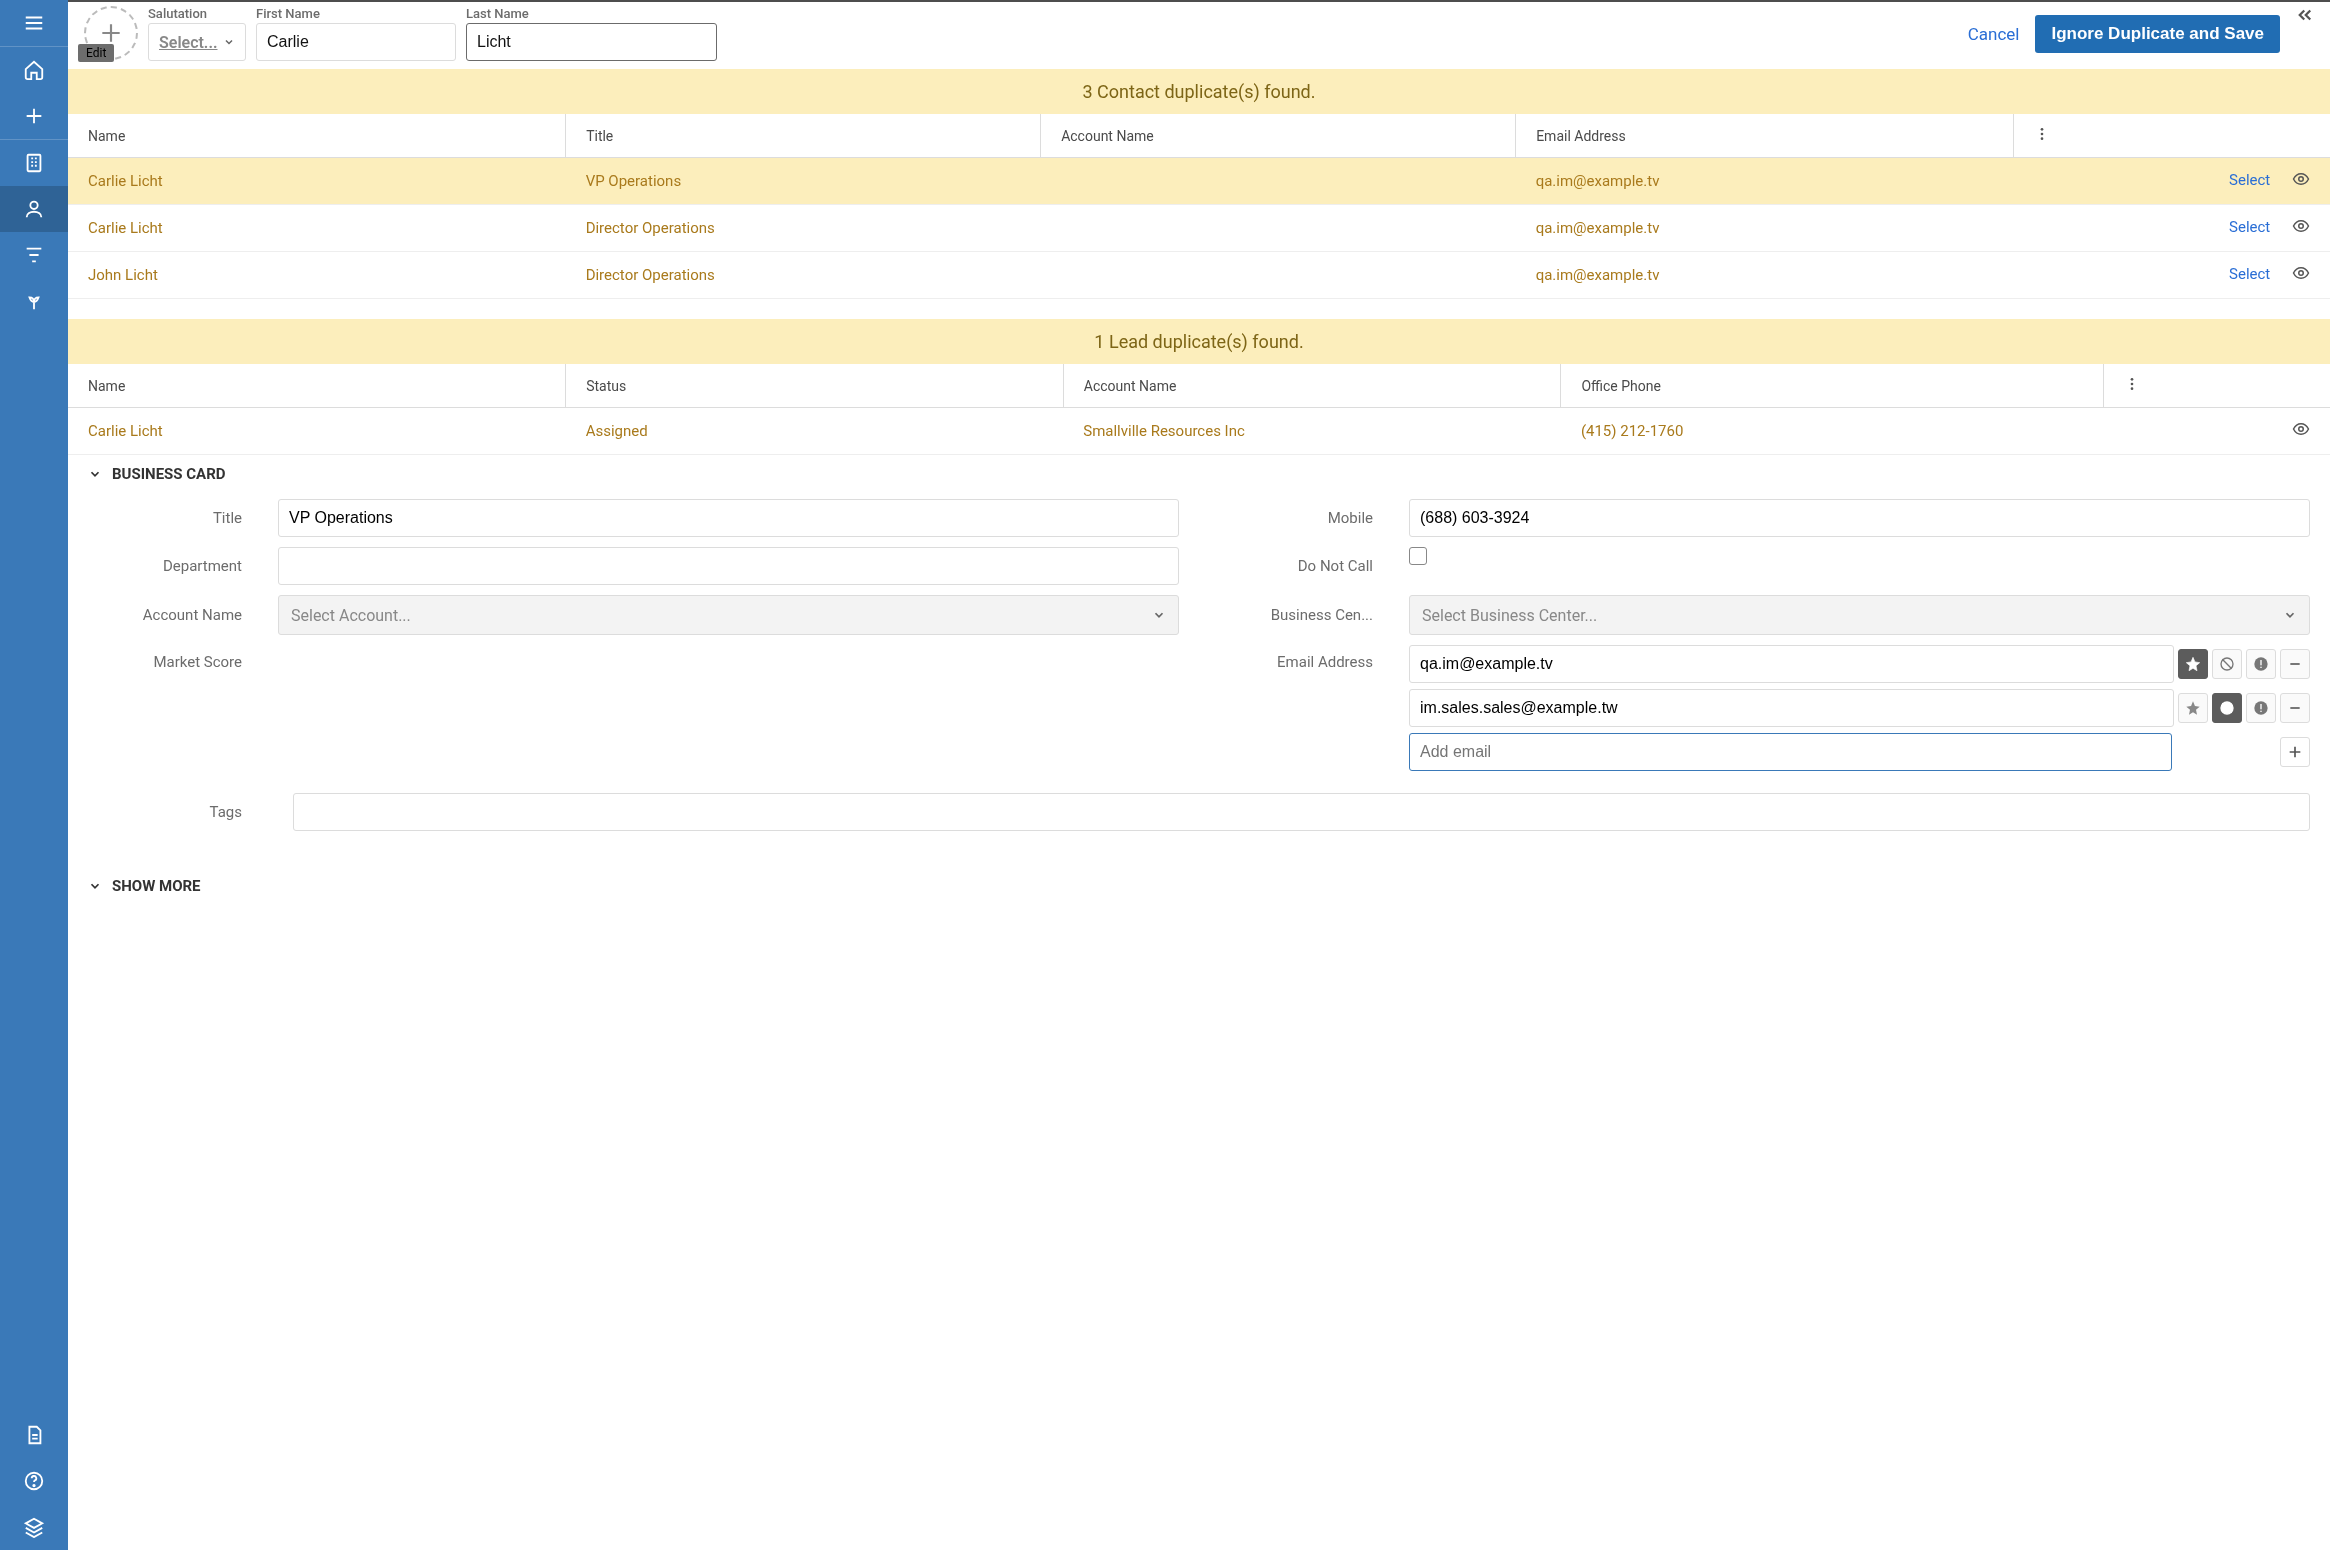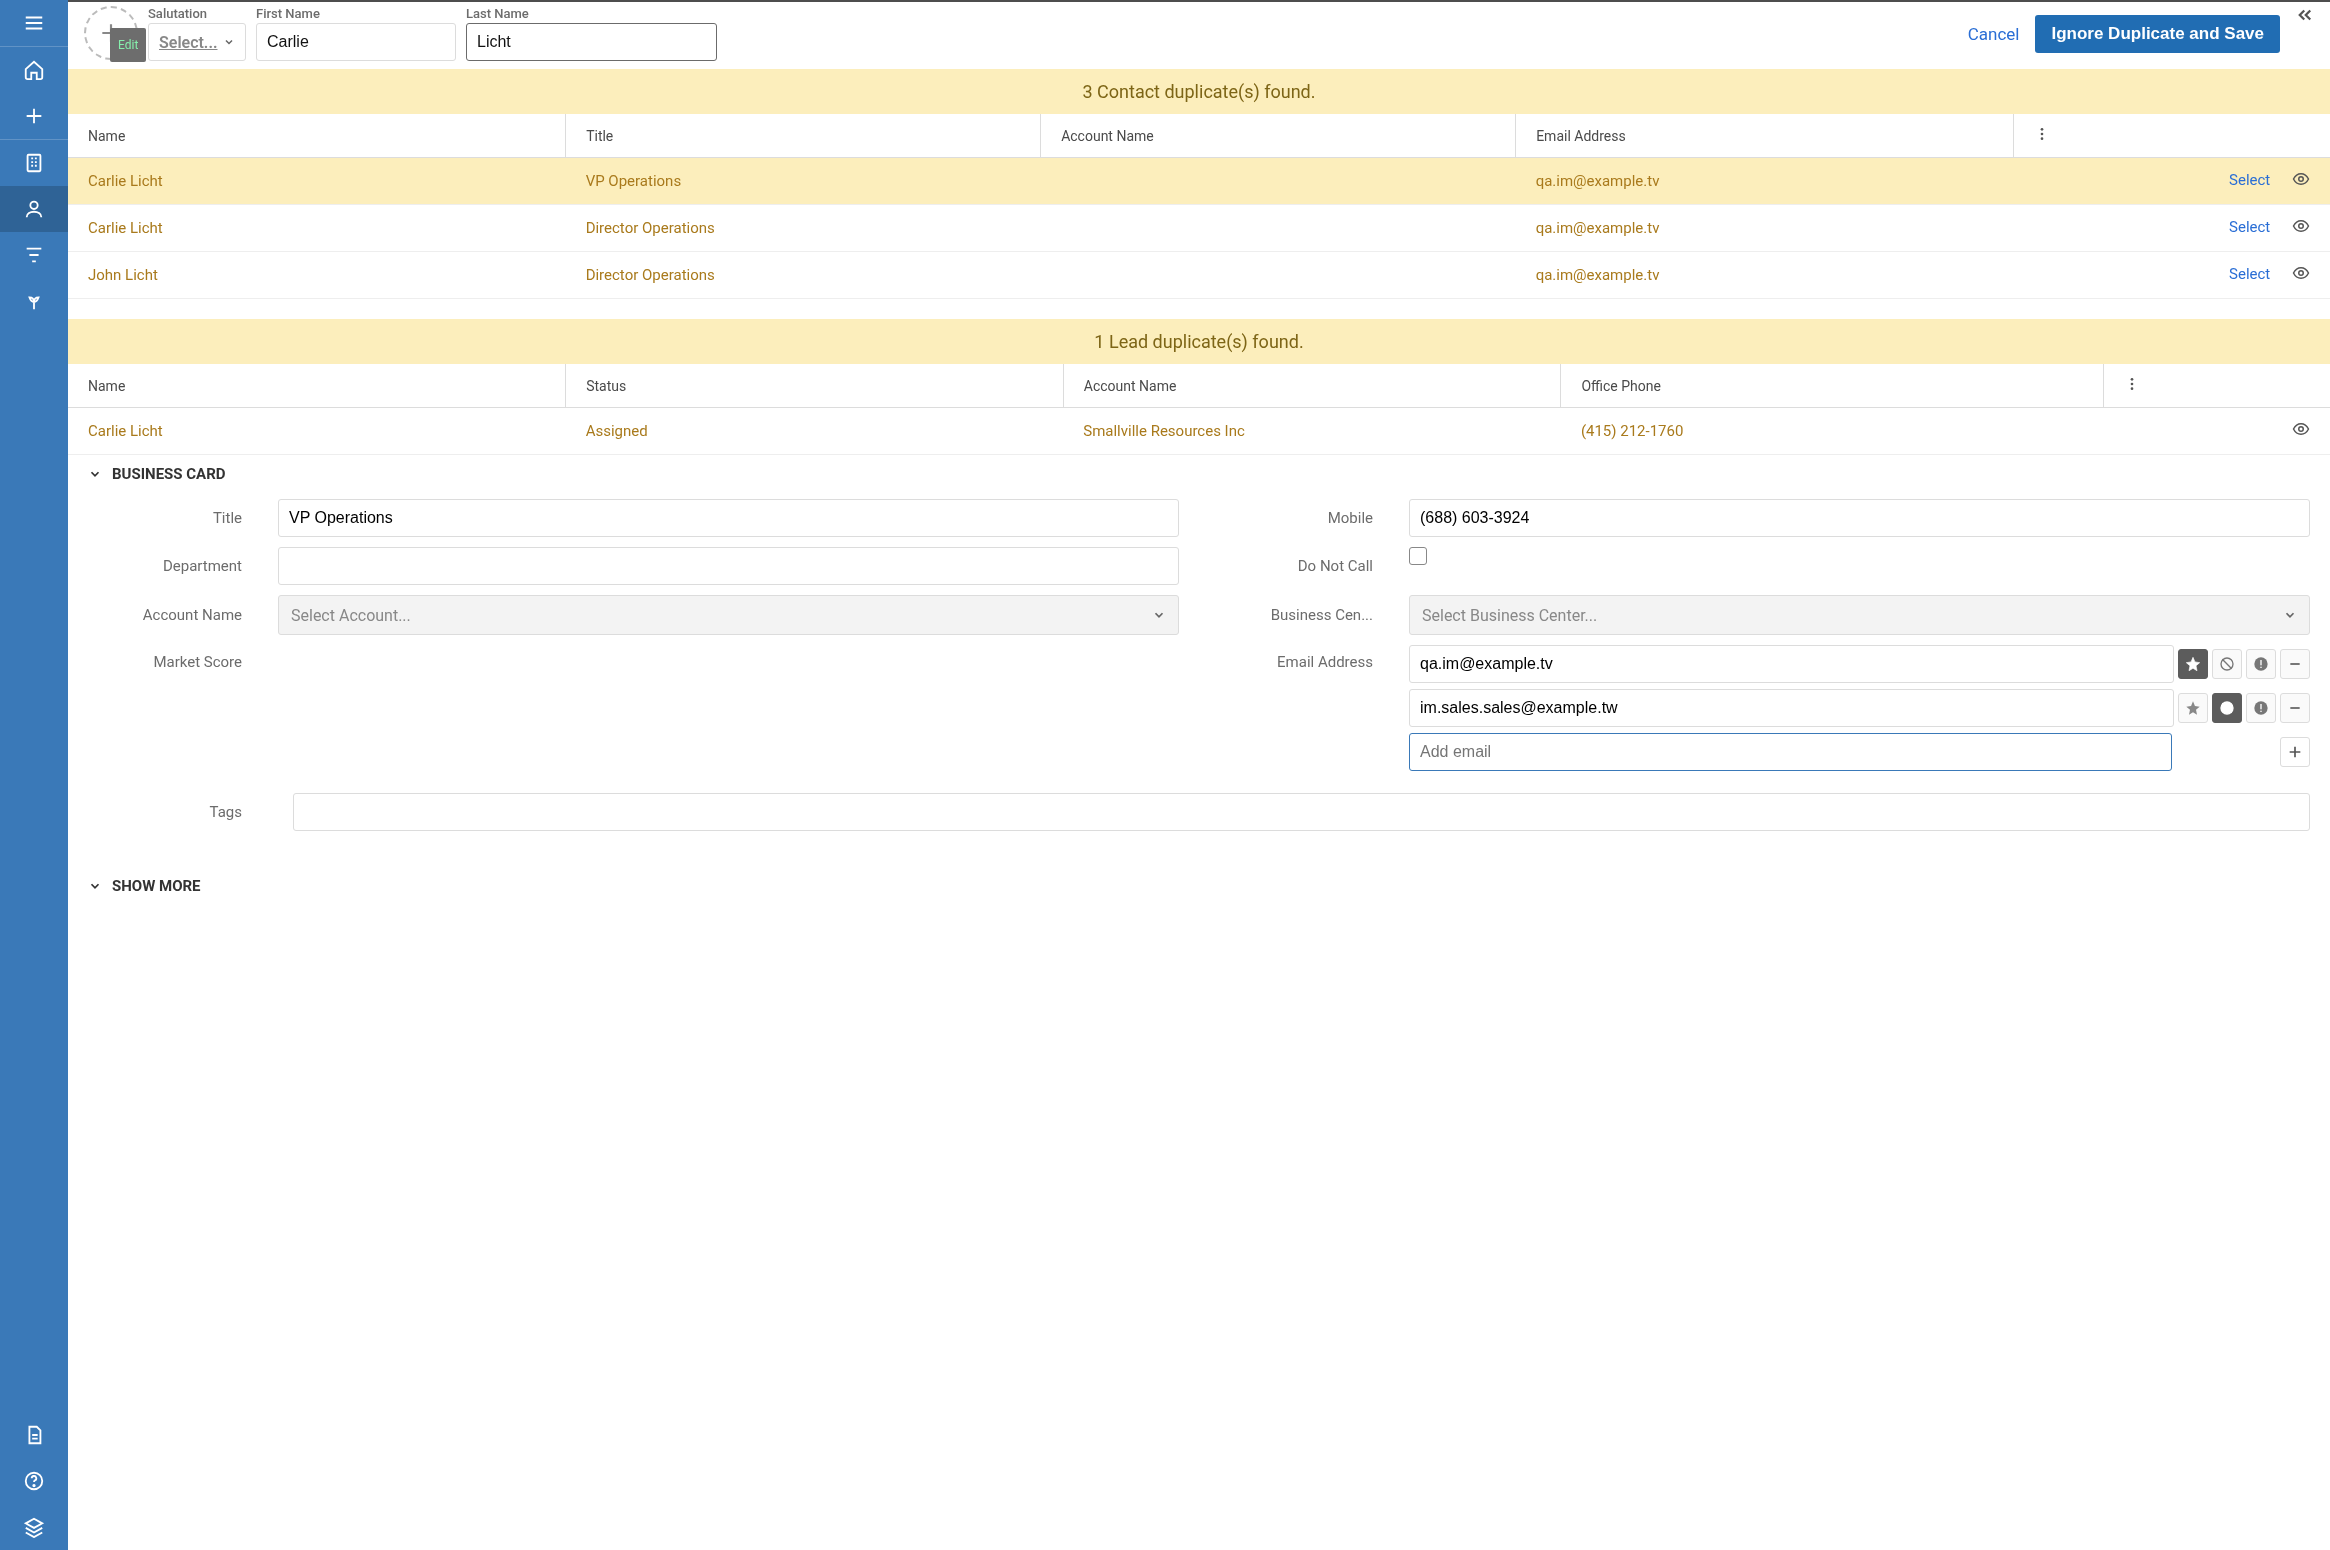--- a/index.html
+++ b/index.html
@@ -27,21 +27,21 @@
   .sidebar .side-item svg{width:22px;height:22px;fill:none;stroke:#fff;stroke-width:2;}
   .sidebar .divider{width:100%;height:1px;background:rgba(255,255,255,0.2);}
   .sidebar .flex-spacer{flex:1;}
 
   
   .main{flex:1;overflow-y:auto;overflow-x:hidden;border-top:2px solid #4d4d4d;}
   .header{display:flex;align-items:flex-start;gap:10px;padding:4px 16px 8px 16px;}
   .avatar-wrap{position:relative;width:54px;height:54px;}
   .avatar-circle{width:54px;height:54px;border:2px dashed #bbb;border-radius:50%;display:flex;align-items:center;justify-content:center;}
   .avatar-circle svg{width:26px;height:26px;stroke:#888;}
-  .edit-badge{position:absolute;left:-6px;bottom:-2px;background:#6d6d6d;color:#86efac;font-size:12px;padding:10px 8px;border-radius:2px;margin-left:32px;}
+  .edit-badge{position:absolute;left:-6px;bottom:-2px;background:#6d6d6d;color:#000000;font-size:12px;padding:2px 8px;border-radius:2px;}
   .field{display:flex;flex-direction:column;gap:2px;}
   .field-label{font-size:13px;color:var(--muted);font-weight:500;}
   .input{height:38px;border:1px solid var(--border);border-radius:3px;padding:0 10px;font-size:16px;background:var(--input-bg);color:#111;}
   .input.lastname{border:1px solid #6b6b6b;}
   .select-placeholder{display:flex;align-items:center;justify-content:space-between;color:#888;font-weight:600;text-decoration:underline;}
   .header .spacer{flex:1;}
   .action-link{color:var(--link);font-size:17px;align-self:center;cursor:pointer;margin-right:6px;}
   .btn-primary{background:var(--btn-primary);color:#fff;border:none;border-radius:3px;height:38px;padding:0 16px;font-size:17px;font-weight:600;cursor:pointer;align-self:center;}
   .collapse-btn{align-self:flex-start;margin-left:6px;cursor:pointer;color:#555;}
 

